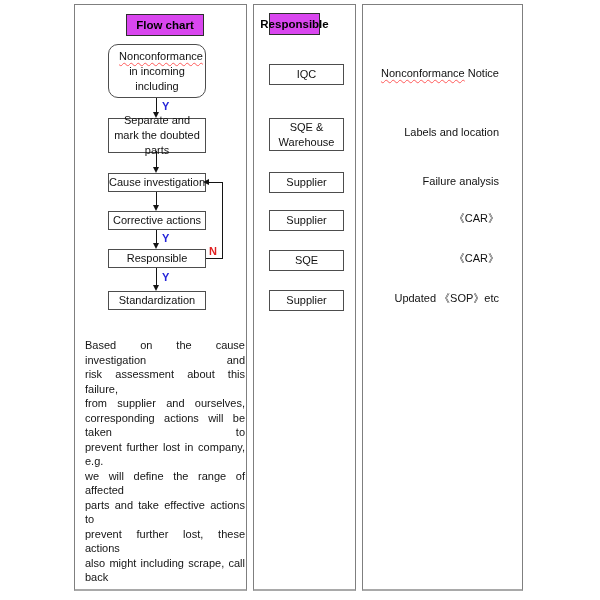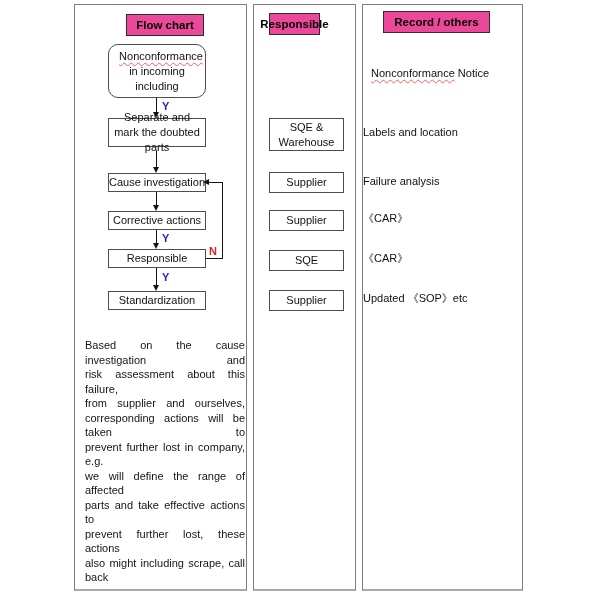--- a/index.html
+++ b/index.html
@@ -5,21 +5,21 @@
   html,body{margin:0;padding:0;background:#ffffff;}
   body{font-family:"Liberation Sans","DejaVu Sans",sans-serif;color:#111;}
   #page{position:relative;width:600px;height:600px;background:#fff;overflow:hidden;}
 
   .panel{position:absolute;top:4px;height:587px;background:#fff;
          border:1px solid #7f7f7f;border-bottom:2px solid #a9a9a9;box-sizing:border-box;}
   #panel-flow{left:74px;width:173px;}
   #panel-resp{left:253px;width:103px;}
   #panel-rec{left:362px;width:161px;}
 
-  .hdr{position:absolute;background:#ec4899;border:1px solid #2e2e2e;box-sizing:border-box;
+  .hdr{position:absolute;background:#d946ef;border:1px solid #2e2e2e;box-sizing:border-box;
        display:flex;align-items:center;justify-content:center;
        font-size:11.5px;font-weight:bold;color:#000;}
 
   .fbox{position:absolute;left:33px;width:98px;border:1px solid #4d4d4d;background:#fff;
         box-sizing:border-box;display:flex;flex-direction:column;align-items:center;
         justify-content:center;text-align:center;font-size:11px;line-height:15px;color:#111;}
   .rounded{border-radius:10px;}
 
   .rbox{position:absolute;left:15px;width:75px;border:1px solid #4d4d4d;background:#fff;
         box-sizing:border-box;display:flex;align-items:center;justify-content:center;
@@ -38,21 +38,21 @@
         border-right:6px solid #141414;}
 
   .blabel{position:absolute;font-size:11px;font-weight:bold;}
   .yes{color:#2323d9;}
   .no{color:#e01f1f;}
 
   .note{position:absolute;left:10px;top:333px;width:160px;font-size:11px;line-height:14.5px;color:#141414;}
   .pline{text-align:justify;text-align-last:justify;}
   .pline.last{text-align:left;text-align-last:auto;margin-top:44px;}
 
-  .recrow{position:absolute;left:0;width:136px;text-align:left;font-size:11px;color:#111;}
+  .recrow{position:absolute;left:0;width:136px;text-align:right;font-size:11px;color:#111;}
 
   .sp{text-decoration:underline;text-decoration-style:wavy;
       text-decoration-color:#ff5a5a;text-decoration-thickness:1px;text-underline-offset:2px;padding-left:8px;}
 </style>
 </head>
 <body>
 
 <div id="page">
 
   <div class="panel" id="panel-flow">
@@ -68,21 +68,21 @@
       <div>in incoming</div>
       <div>including</div>
     </div>
 
     <div class="varrow" style="top:93px;height:20px;">
       <div class="shaft"></div>
       <div class="head"></div>
     </div>
     <div class="blabel yes" style="left:87px;top:95px;">Y</div>
 
-    <div class="fbox" style="top:113px;height:29px;padding:0 2px;">Separate and mark the doubted parts</div>
+    <div class="fbox" style="top:113px;height:35px;padding:0 2px;">Separate and mark the doubted parts</div>
 
     <div class="varrow" style="top:146px;height:22px;">
       <div class="shaft"></div>
       <div class="head"></div>
     </div>
 
     <div class="fbox" style="top:168px;height:19px;">Cause investigation</div>
 
     <div class="varrow" style="top:187px;height:19px;">
       <div class="shaft"></div>
@@ -124,32 +124,30 @@
       <div class="pline last">etc.</div>
     </div>
   </div>
 
   <div class="panel" id="panel-resp">
 
     <div class="hdr" style="left:15px;top:8px;width:51px;height:22px;">
       <span>Responsible</span>
     </div>
 
+    <div class="rbox" style="top:59px;height:21px;">IQC</div>
     <div class="rbox" style="top:113px;height:33px;padding:1px 6px;">SQE &amp; Warehouse</div>
     <div class="rbox" style="top:167px;height:21px;">Supplier</div>
     <div class="rbox" style="top:205px;height:21px;">Supplier</div>
     <div class="rbox" style="top:245px;height:21px;">SQE</div>
     <div class="rbox" style="top:285px;height:21px;">Supplier</div>
   </div>
 
   <div class="panel" id="panel-rec">
 
-    <div class="hdr" style="left:20px;top:6px;width:107px;height:22px;">
-      <span>Record / others</span>
-    </div>
 
     <div class="recrow" style="top:62px;">
       <span class="sp">Nonconformance</span><span> Notice</span>
     </div>
     <div class="recrow" style="top:121px;">Labels and location</div>
     <div class="recrow" style="top:170px;">Failure analysis</div>
     <div class="recrow" style="top:206px;">《CAR》</div>
     <div class="recrow" style="top:246px;">《CAR》</div>
     <div class="recrow" style="top:286px;">Updated 《SOP》etc</div>
   </div>

